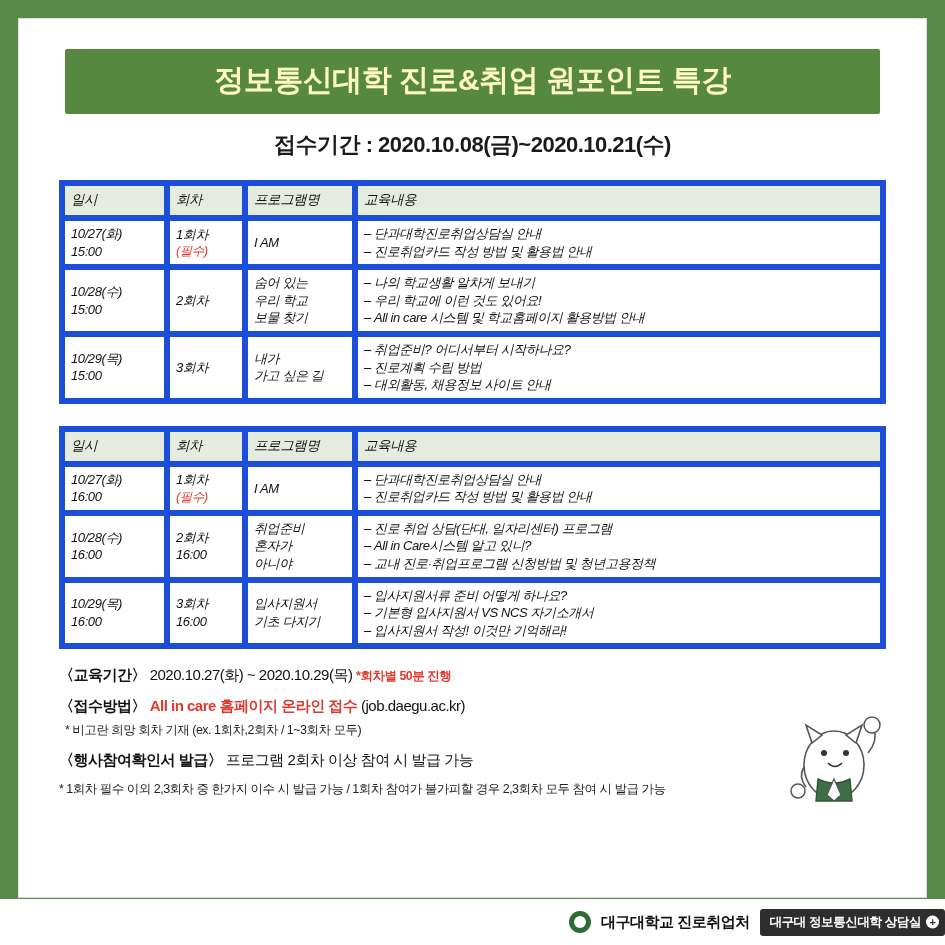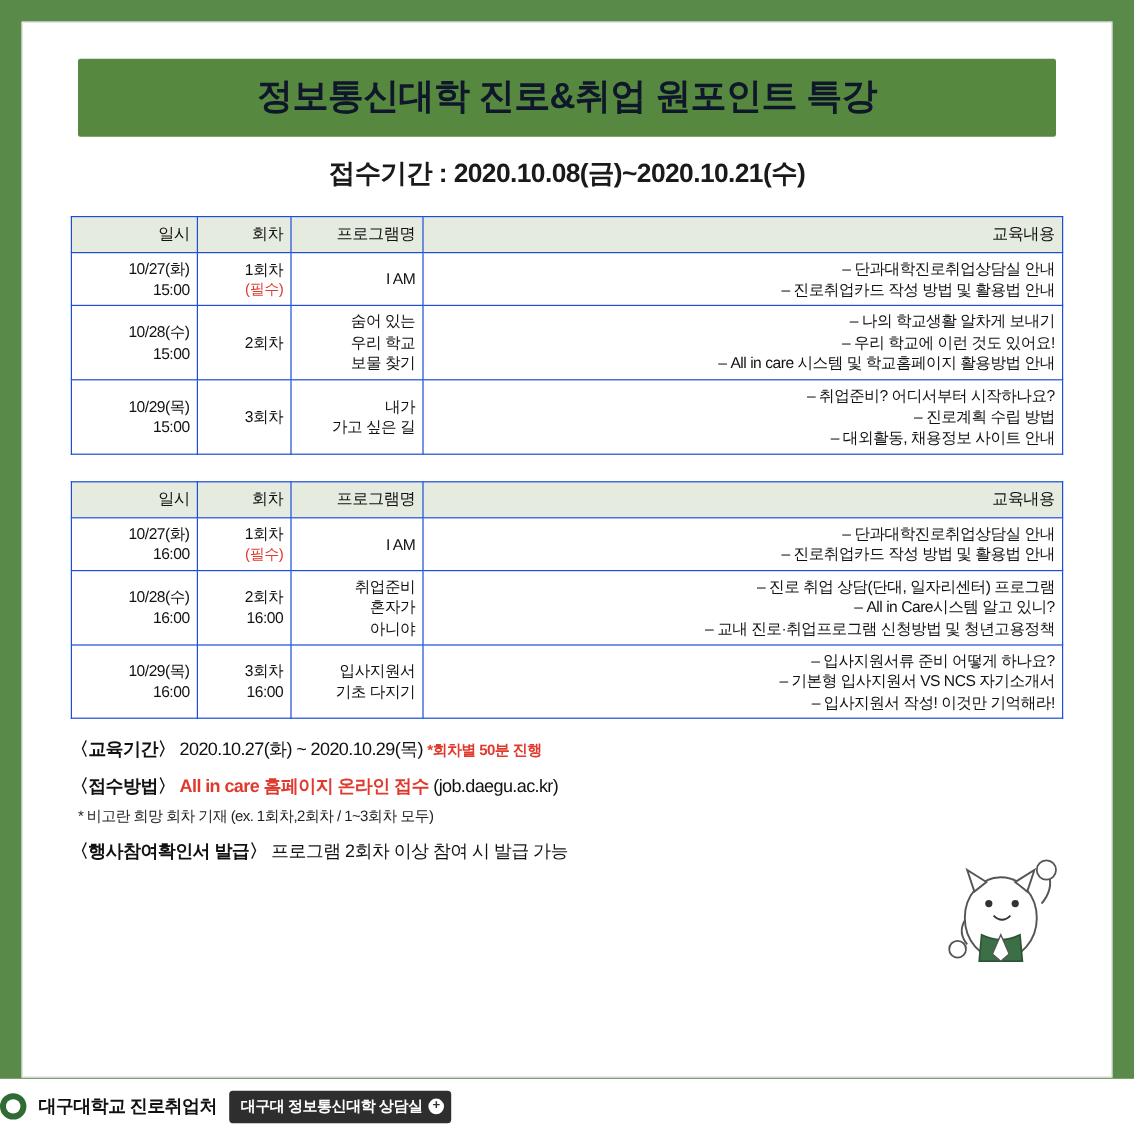--- a/index.html
+++ b/index.html
@@ -19,21 +19,21 @@
   .card {
     position: relative;
     width: 909px;
     height: 880px;
     background: #ffffff;
     border: 1px solid #dddddd;
     padding: 22px 40px 0 40px;
   }
   .title-bar {
     background: #57883f;
-    color: #0f172a;
+    color: #fef9c3;
     text-align: center;
     font-size: 30px;
     font-weight: bold;
     letter-spacing: -0.5px;
     padding: 11px 0 13px 0;
     margin: 8px 6px 0 6px;
     border-radius: 2px;
   }
   .subtitle {
     text-align: center;
@@ -55,26 +55,27 @@
   }
   .tag-row { margin: 0 0 6px 2px; }
   table.sched {
     width: 100%;
     border-collapse: collapse;
     table-layout: fixed;
     font-size: 13px;
     color: #111111;
   }
   table.sched th, table.sched td {
-    border: 1px solid #1d4ed8;
+    border: 6px solid #1d4ed8;
     padding: 4px 6px;
-    text-align: right;
+    text-align: left;
     vertical-align: middle;
     line-height: 1.35;
     letter-spacing: -0.4px;
+    font-style: italic;
   }
   table.sched thead th {
     background: #e5ecdf;
     font-weight: normal;
     padding: 5px 6px 6px 6px;
     font-size: 13.5px;
   }
   td.left {
     text-align: left;
     padding-left: 10px;
@@ -108,21 +109,21 @@
     width: 120px; height: 120px;
   }
   .footer {
     position: absolute;
     left: 0; bottom: 0;
     width: 945px;
     height: 46px;
     background: #ffffff;
     display: flex;
     align-items: center;
-    justify-content: flex-start;
+    justify-content: flex-end;
     gap: 10px;
   }
   .footer .f-logo {
     width: 22px; height: 22px; border-radius: 50%;
     background: #2f6b33;
     display: inline-block;
     position: relative;
   }
   .footer .f-logo:after {
     content: "";
@@ -276,20 +277,21 @@
         <b>〈접수방법〉</b>
         <span class="hl">All in care 홈페이지 온라인 접수</span>
         <span>(job.daegu.ac.kr)</span>
       </div>
       <div class="sub-note">* 비고란 희망 회차 기재 (ex. 1회차,2회차 / 1~3회차 모두)</div>
 
       <div class="note">
         <b>〈행사참여확인서 발급〉</b>
         <span>프로그램 2회차 이상 참여 시 발급 가능</span>
       </div>
+      <div class="tiny-note">* 1회차 필수 이외 2,3회차 중 한가지 이수 시 발급 가능 / 1회차 참여가 불가피할 경우 2,3회차 모두 참여 시 발급 가능</div>
     </div>
 
     <svg class="mascot" viewBox="0 0 120 120">
       <ellipse cx="62" cy="70" rx="30" ry="34" fill="#ffffff" stroke="#555" stroke-width="1.6"></ellipse>
       <path d="M40 48 L34 30 L50 40 Z" fill="#ffffff" stroke="#555" stroke-width="1.6"></path>
       <path d="M84 48 L90 30 L74 40 Z" fill="#ffffff" stroke="#555" stroke-width="1.6"></path>
       <circle cx="52" cy="58" r="3" fill="#333"></circle>
       <circle cx="74" cy="58" r="3" fill="#333"></circle>
       <path d="M56 68 q7 7 14 0" fill="none" stroke="#333" stroke-width="1.6"></path>
       <path d="M46 84 q16 8 32 0 l2 22 h-36 z" fill="#3c6f45" stroke="#2d5434" stroke-width="1.4"></path>

